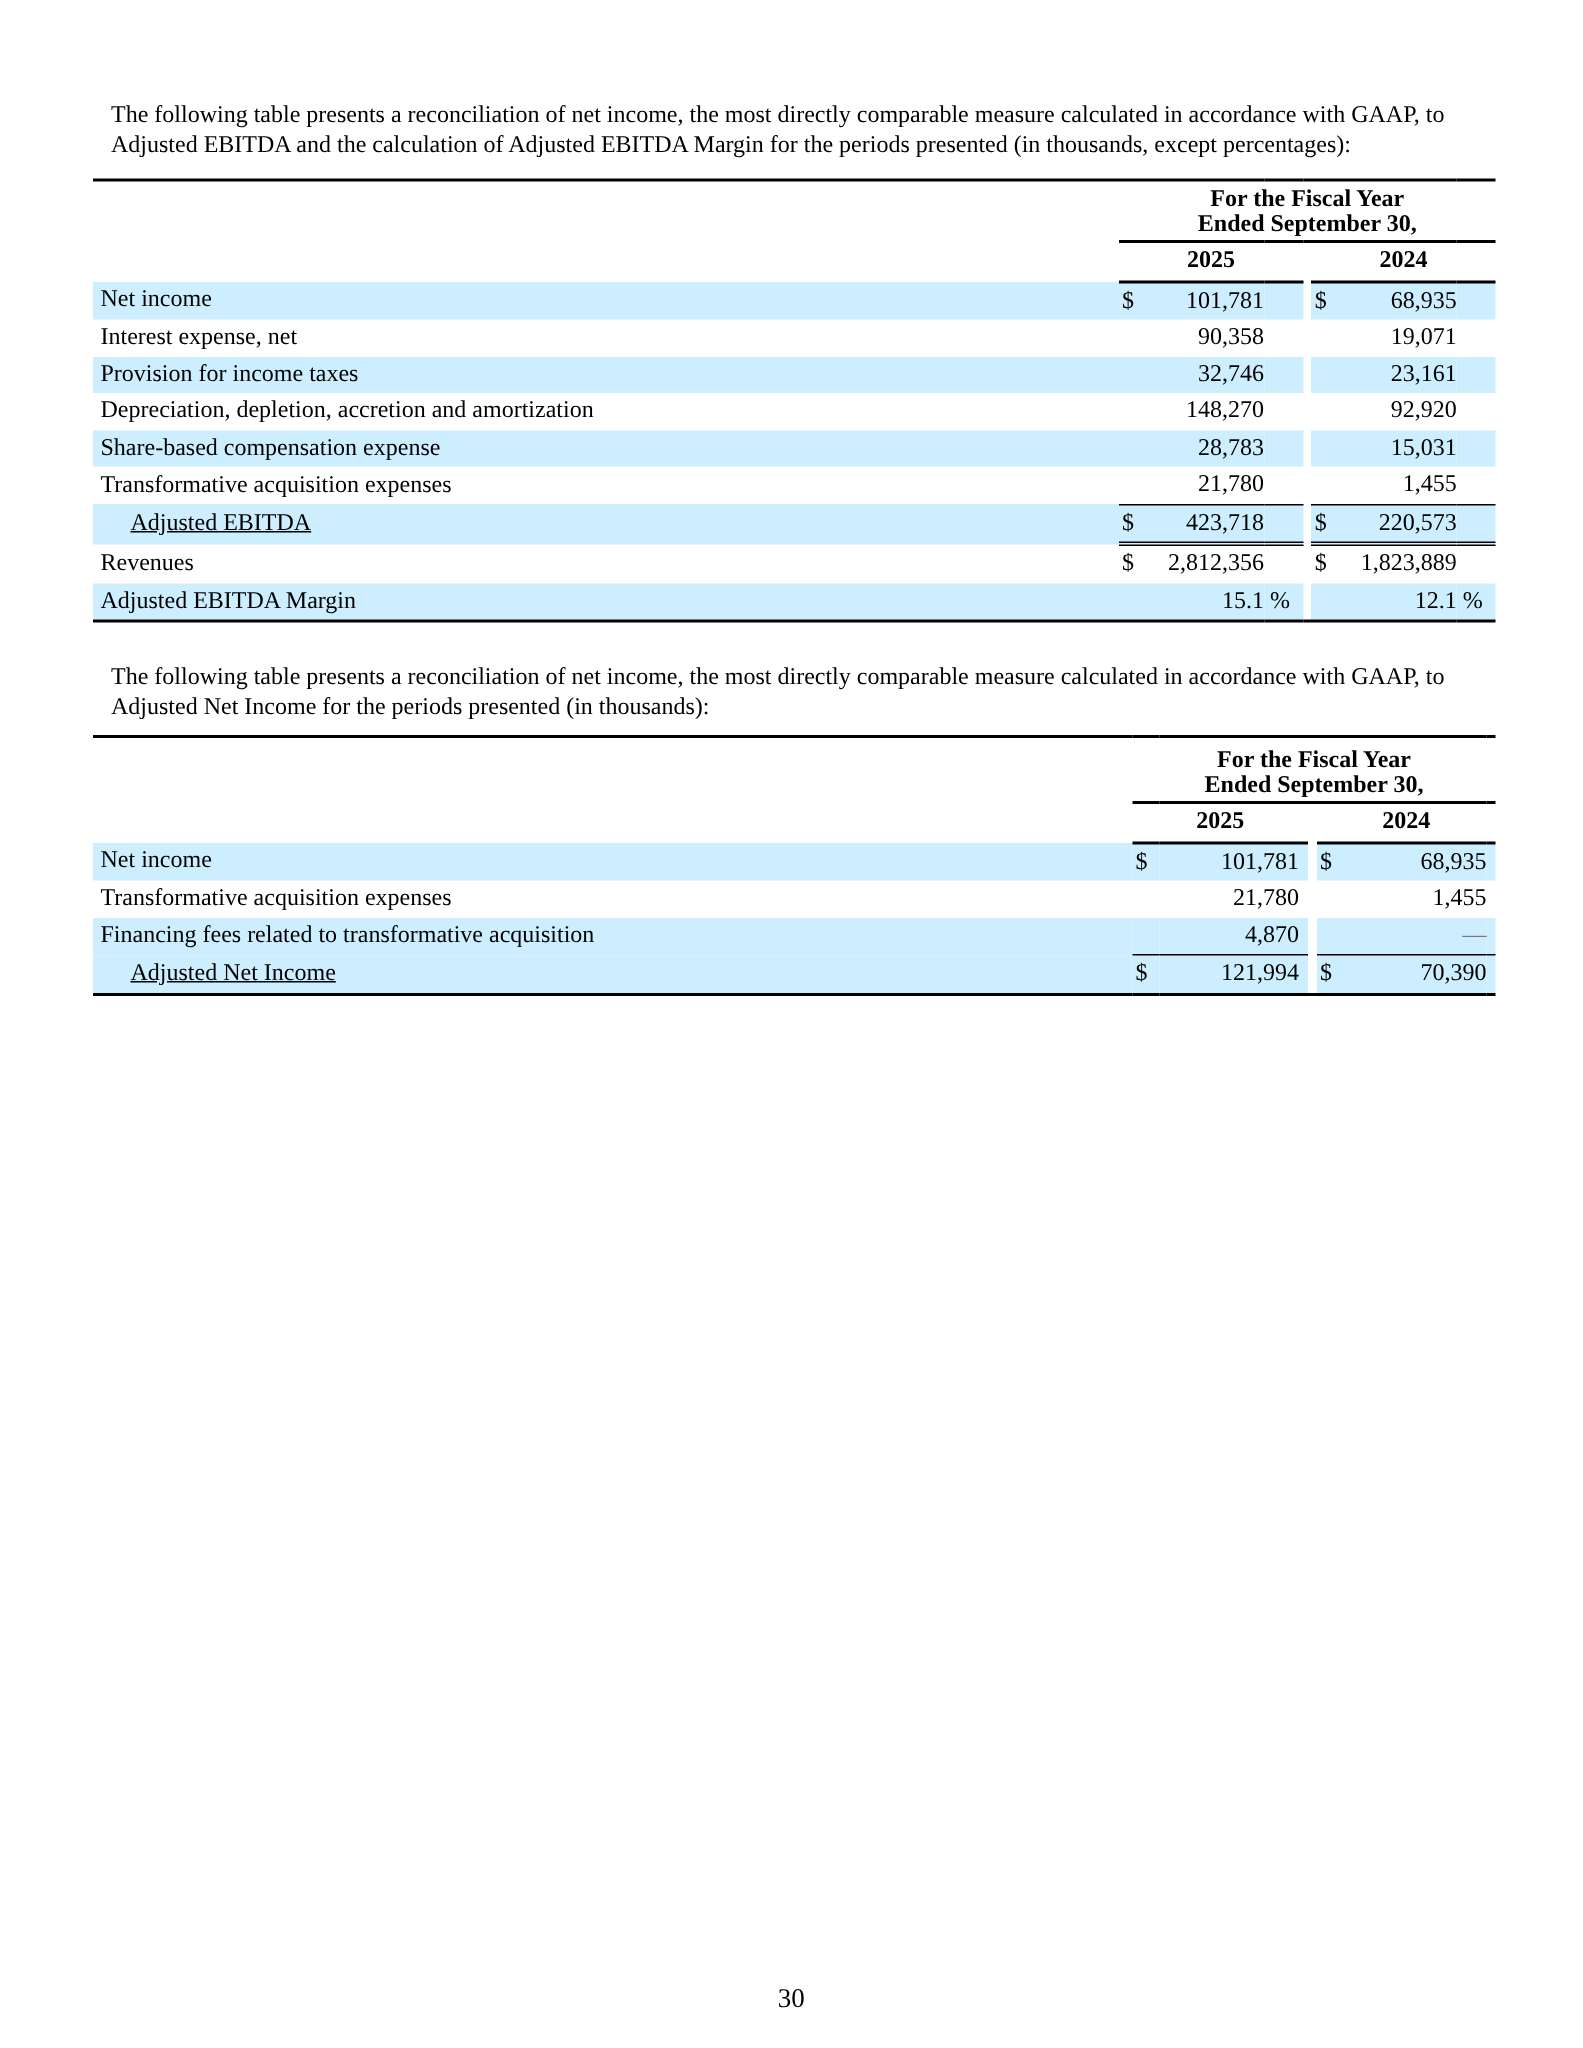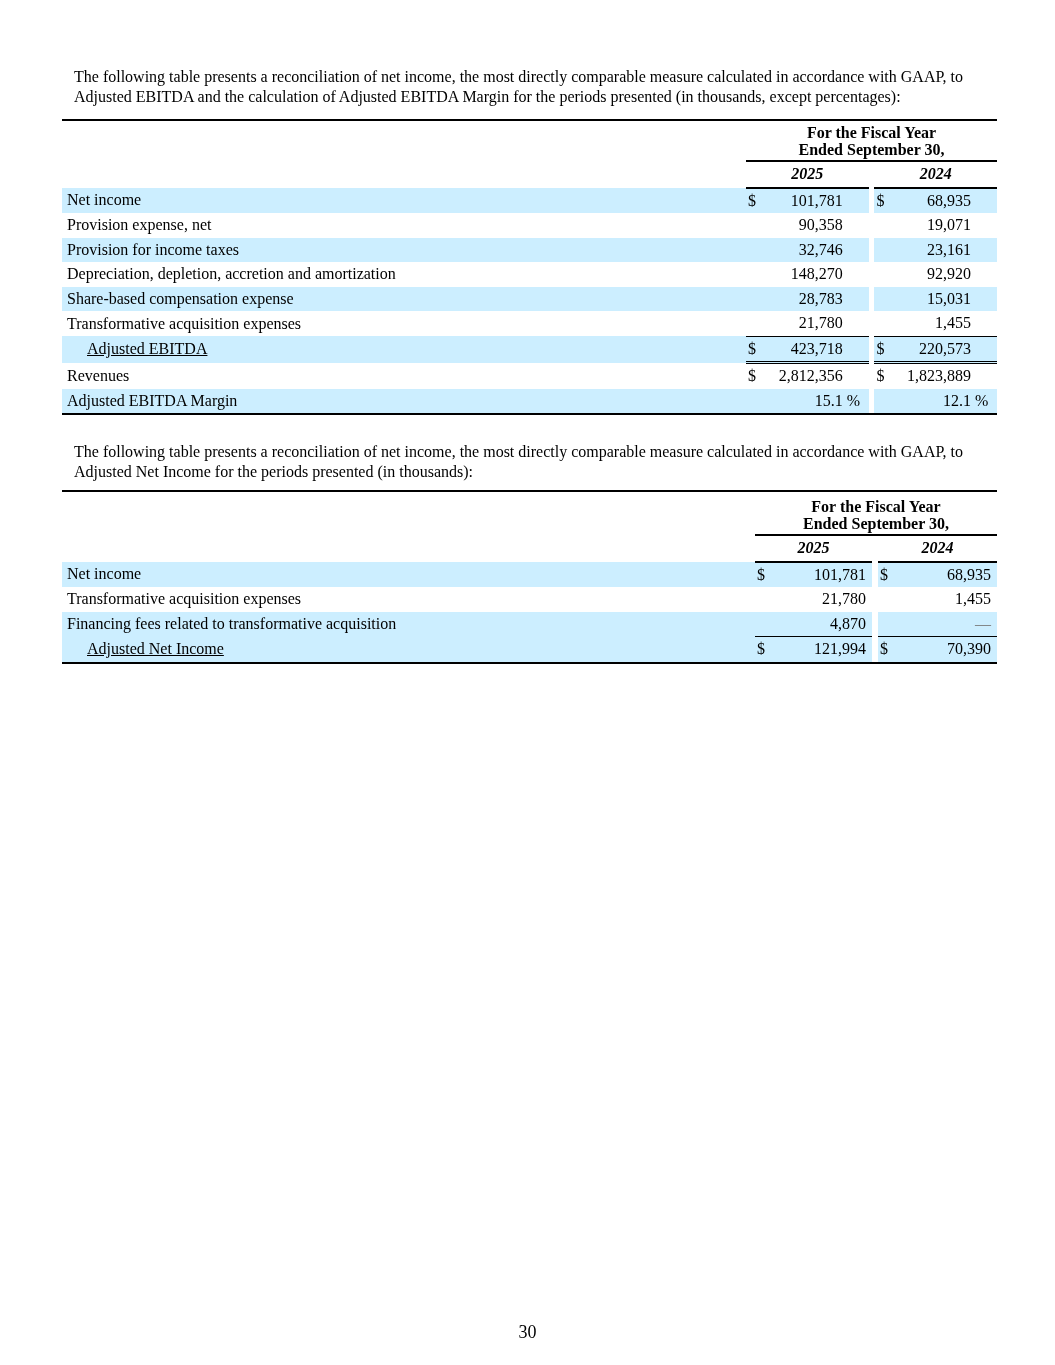--- a/index.html
+++ b/index.html
@@ -20,21 +20,21 @@
   .tbl-top { border-top: 2px solid #000; }
   .hdr td { font-weight: bold; text-align: center; }
   .hdr-group { line-height: 17px !important; padding-top: 3px !important; padding-bottom: 2px !important; border-bottom: 2px solid #000; }
   .shade td { background: #cceeff; }
   td.label { padding-left: 5px !important; }
   td.label.indent { padding-left: 25px !important; text-decoration: underline; }
   td.cur { width: 16px; text-align: left; padding-left: 2px !important; }
   td.num { text-align: right; }
   td.pct { width: 22px; text-align: left; padding-left: 4px !important; }
   td.gap { width: 6px; background: transparent !important; }
-  .yr { border-bottom: 2px solid #000; font-style: italic; }
+  .yr { border-bottom: 2px solid #000; }
   .sumline td.v { border-top: 1px solid #000; }
   .dbl td.v { border-bottom: 3px double #000; }
   .tbl-bottom td { border-bottom: 2px solid #000; }
   .tbl-bottom td.gap { border-bottom: 2px solid #000; }
   .dash { color: #777; }
   .page-num {
     position: absolute; top: 1322px; left: 0; width: 1055px;
     text-align: center; font-size: 18px;
   }
 </style>
@@ -72,21 +72,21 @@
     <td class="label">Net income</td>
     <td class="cur">$</td>
     <td class="num">101,781</td>
         <td></td>
     <td class="gap"></td>
     <td class="cur">$</td>
     <td class="num">68,935</td>
         <td></td>
   </tr>
   <tr>
-    <td class="label">Provision expense, net</td>
+    <td class="label">Interest expense, net</td>
     <td></td>
         <td class="num">90,358</td>
         <td></td>
     <td class="gap"></td>
     <td></td>
         <td class="num">19,071</td>
         <td></td>
   </tr>
   <tr class="shade">
     <td class="label">Provision for income taxes</td>

